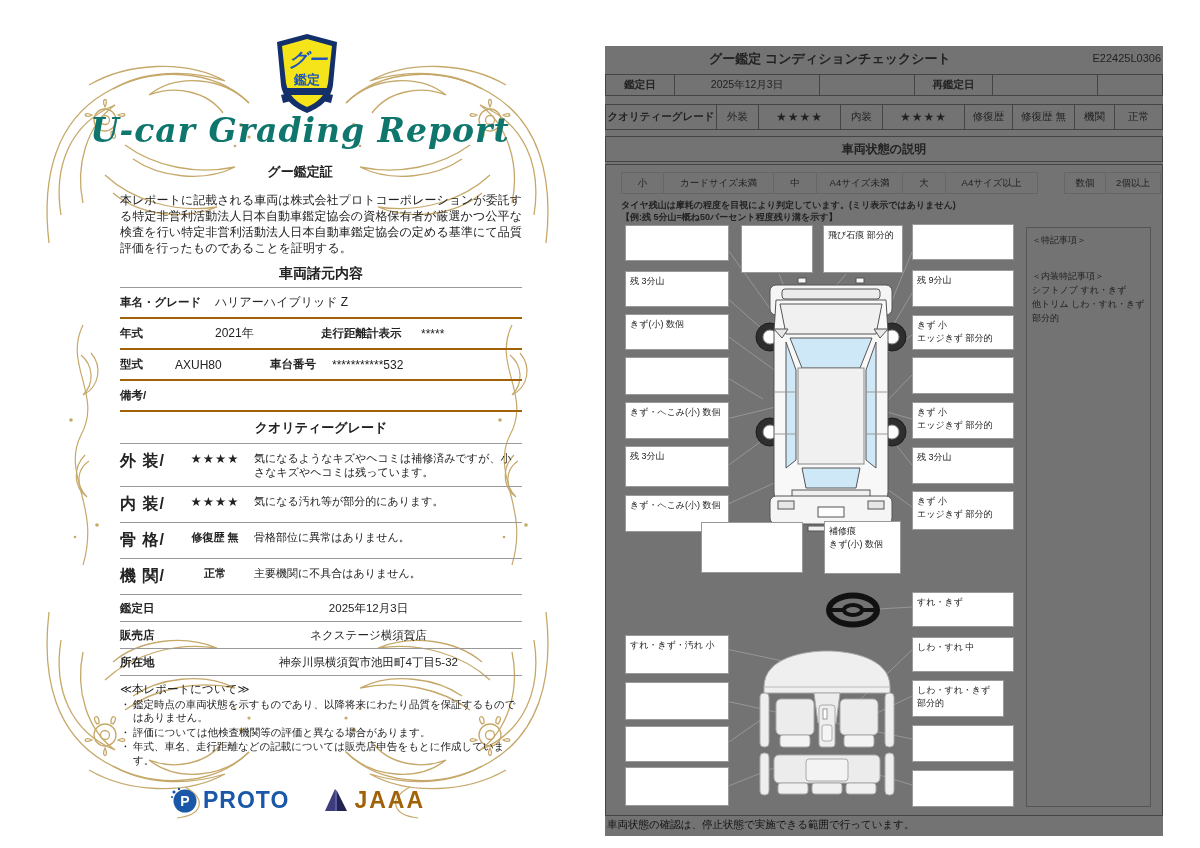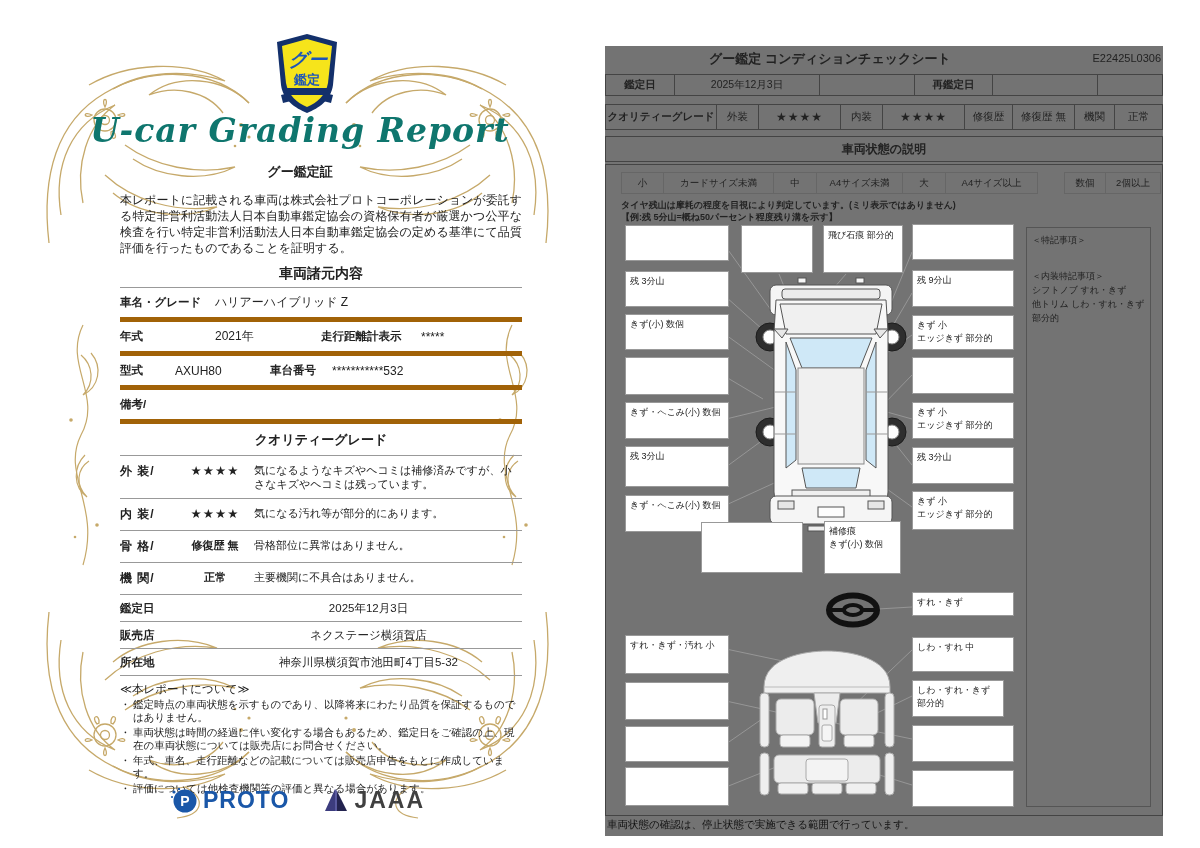--- a/index.html
+++ b/index.html
@@ -12,42 +12,42 @@
   .badge{position:absolute;left:240px;top:8px;width:64px;height:84px;z-index:2;}
   .report-title{position:absolute;top:86px;left:55px;width:420px;text-align:center;z-index:2;
     font-family:"DejaVu Serif","Liberation Serif",serif;font-style:italic;font-weight:bold;
     font-size:33px;color:#0f766e;letter-spacing:1px;white-space:nowrap;}
   .cert-label{position:absolute;top:138px;left:55px;width:420px;text-align:center;z-index:2;
     font-size:13px;font-weight:bold;color:#222;}
   .col{position:absolute;left:85px;top:158px;width:402px;z-index:2;}
   .intro{font-size:12px;line-height:16px;text-align:justify;margin-top:9px;}
   .sec-head{text-align:center;font-weight:bold;font-size:14px;margin:9px 0 4px 0;}
   .spec-table{border-top:1px solid #999;}
-  .spec-row{display:flex;align-items:center;height:29px;border-bottom:5px solid #a16207;font-size:11.5px;}
+  .spec-row{display:flex;align-items:center;height:29px;border-bottom:2px solid #a16207;font-size:11.5px;}
   .sp-l{width:95px;font-weight:bold;}
   .sp-v{font-size:12px;}
   .sp-l2{width:100px;font-weight:bold;margin-left:14px;}
   .grade-head{border-bottom:1px solid #999;text-align:center;font-weight:bold;font-size:13px;padding:7px 0 6px 0;}
   .grade-row{display:flex;border-bottom:1px solid #999;padding:7px 0;font-size:11px;align-items:flex-start;}
-  .g-label{width:56px;font-weight:bold;font-size:12px;letter-spacing:1px;}
+  .g-label{width:56px;font-weight:bold;font-size:16px;letter-spacing:1px;}
   .g-value{width:78px;text-align:center;font-size:12.5px;font-weight:bold;letter-spacing:1px;}
   .g-value.small{font-size:11px;letter-spacing:0;}
   .g-desc{flex:1;line-height:14px;}
   .info-row{display:flex;align-items:center;height:26px;border-bottom:1px solid #999;font-size:11.5px;}
   .i-label{width:95px;font-weight:bold;}
   .i-value{flex:1;text-align:center;}
   .about{margin-top:7px;font-size:10.5px;line-height:13.5px;}
   .about-head{font-size:11.5px;margin-bottom:1px;}
   .about-item{padding-left:13px;position:relative;margin-bottom:1px;}
   .about-item::before{content:"・";position:absolute;left:0;}
   .logos{position:absolute;left:0;bottom:16px;width:100%;display:flex;justify-content:center;
          align-items:center;gap:34px;z-index:2;}
   .logo{display:flex;align-items:center;gap:5px;}
   .proto-word{font-size:23px;font-weight:800;color:#1a57a8;letter-spacing:1px;}
-  .jaaa-word{font-size:23px;font-weight:800;color:#404040;letter-spacing:2px;}
+  .jaaa-word{font-size:23px;font-weight:800;color:#a16207;letter-spacing:2px;}
 
   
   .page-right{position:absolute;left:605px;top:46px;width:558px;height:790px;background:#737373;}
   .sheet-title{position:absolute;top:4px;left:0;width:450px;text-align:center;
                font-size:13px;font-weight:bold;}
   .sheet-code{position:absolute;top:6px;right:2px;font-size:11px;}
   .trow{position:absolute;left:0;display:flex;width:558px;box-sizing:border-box;}
   .tcell{border:1px solid #444;border-left:none;box-sizing:border-box;display:flex;
          align-items:center;justify-content:center;font-size:10.5px;height:100%;
          white-space:nowrap;overflow:hidden;}
@@ -184,23 +184,22 @@
       </div>
       <div class="info-row">
         <span class="i-label">所在地</span>
         <span class="i-value">神奈川県横須賀市池田町4丁目5-32</span>
       </div>
     </div>
 
     <div class="about">
       <div class="about-head">≪本レポートについて≫</div>
       <div class="about-item">鑑定時点の車両状態を示すものであり、以降将来にわたり品質を保証するものではありません。</div>
-      <div class="about-item">車両状態は時間の経過に伴い変化する場合もあるため、鑑定日をご確認の上、現在の車両状態については販売店にお問合せください。</div>
+      <div class="about-item">評価については他検査機関等の評価と異なる場合があります。</div>
       <div class="about-item">年式、車名、走行距離などの記載については販売店申告をもとに作成しています。</div>
-      <div class="about-item">評価については他検査機関等の評価と異なる場合があります。</div>
     </div>
   </div>
 
   <div class="logos">
     <div class="logo">
       <svg width="28" height="28" viewBox="0 0 28 28">
         <circle cx="15" cy="15" r="11.5" fill="#1a57a8"></circle>
         <text x="15" y="20" text-anchor="middle" font-size="14" font-weight="bold" fill="#ffffff">P</text>
         <circle cx="4" cy="6" r="1.6" fill="#1a57a8"></circle>
         <circle cx="9" cy="3" r="1.2" fill="#1a57a8"></circle>
@@ -386,21 +385,21 @@
 
     <div class="co" style="left:95px;top:357px;width:102px;height:51px"></div>
     <div class="co" style="left:218px;top:356px;width:77px;height:53px">補修痕
 きず(小) 数個</div>
 
     <div class="co" style="left:19px;top:470px;width:104px;height:39px">すれ・きず・汚れ 小</div>
     <div class="co" style="left:19px;top:517px;width:104px;height:38px"></div>
     <div class="co" style="left:19px;top:561px;width:104px;height:36px"></div>
     <div class="co" style="left:19px;top:602px;width:104px;height:39px"></div>
 
-    <div class="co" style="left:306px;top:427px;width:102px;height:24px">すれ・きず</div>
+    <div class="co" style="left:306px;top:427px;width:102px;height:35px">すれ・きず</div>
     <div class="co" style="left:306px;top:472px;width:102px;height:35px">しわ・すれ 中</div>
     <div class="co" style="left:306px;top:515px;width:92px;height:37px">しわ・すれ・きず 部分的</div>
     <div class="co" style="left:306px;top:560px;width:102px;height:37px"></div>
     <div class="co" style="left:306px;top:605px;width:102px;height:37px"></div>
 
     <div class="remarks">
       <div>＜特記事項＞</div>
       <div class="gap"></div>
       <div>＜内装特記事項＞</div>
       <div>シフトノブ すれ・きず</div>

